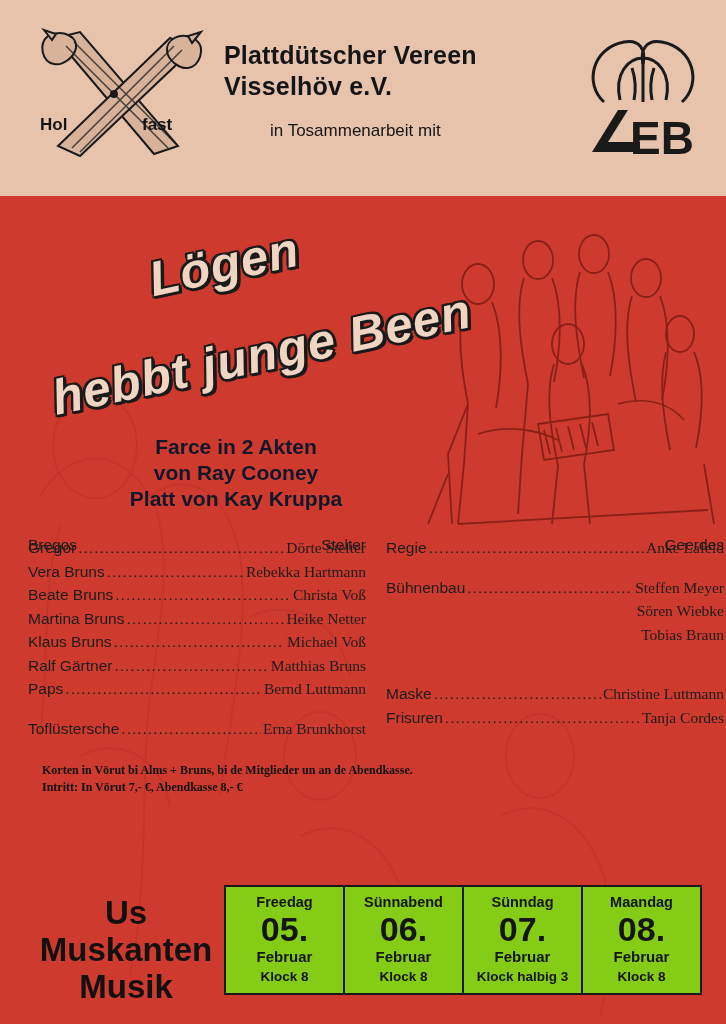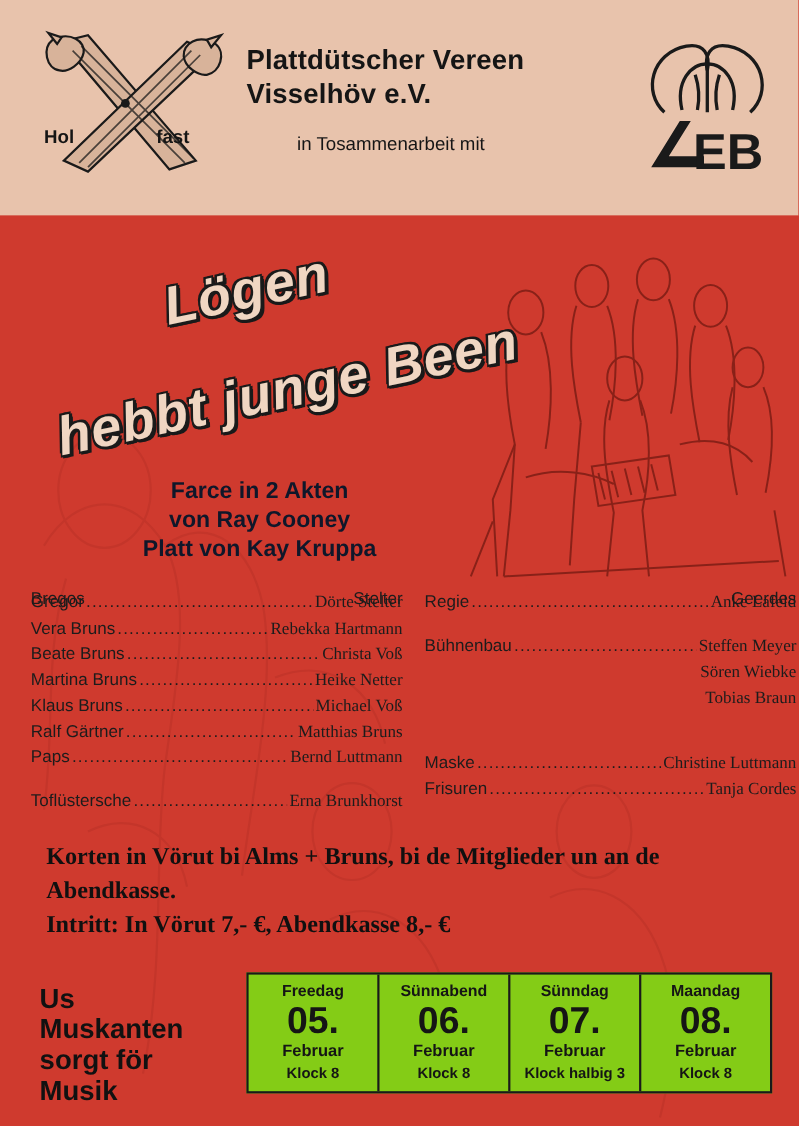--- a/index.html
+++ b/index.html
@@ -164,21 +164,21 @@
 
   
   .tickets {
     position: absolute;
     top: 566px;
     left: 42px;
     right: 30px;
     color: #101010;
     font-family: "Liberation Serif", serif;
     font-weight: bold;
-    font-size: 22px;
+    font-size: 12px;
     line-height: 1.42;
   }
   .venue {
     position: absolute;
     top: 622px;
     left: 0;
     width: 100%;
     text-align: center;
     color: #111;
     font-weight: bold;
@@ -193,23 +193,24 @@
     left: 0;
     bottom: 18px;
     width: 100%;
     display: flex;
     align-items: flex-start;
     box-sizing: border-box;
     padding: 0 24px 0 36px;
   }
   .music {
     width: 180px;
+    text-align: center;
     color: #111;
     font-weight: bold;
-    font-size: 25px;
+    font-size: 33px;
     line-height: 1.12;
     padding-top: 10px;
   }
   .dates {
     flex: 1 1 auto;
     display: flex;
     background: #84cc16;
     border: 2px solid #1a1a1a;
     margin-left: 8px;
   }
@@ -425,21 +426,20 @@
     <div>Korten in Vörut bi Alms + Bruns, bi de Mitglieder un an de Abendkasse.</div>
     <div>Intritt: In Vörut 7,- €, Abendkasse 8,- €</div>
   </div>
 
 
   <div class="bottom">
 
     <div class="music">
       <div>Us</div>
       <div>Muskanten</div>
-      <div>sorgt för</div>
       <div>Musik</div>
     </div>
 
     <div class="dates">
       <div class="date-cell">
         <div class="d-weekday">Freedag</div>
         <div class="d-day">05.</div>
         <div class="d-month">Februar</div>
         <div class="d-time">Klock 8</div>
       </div>

